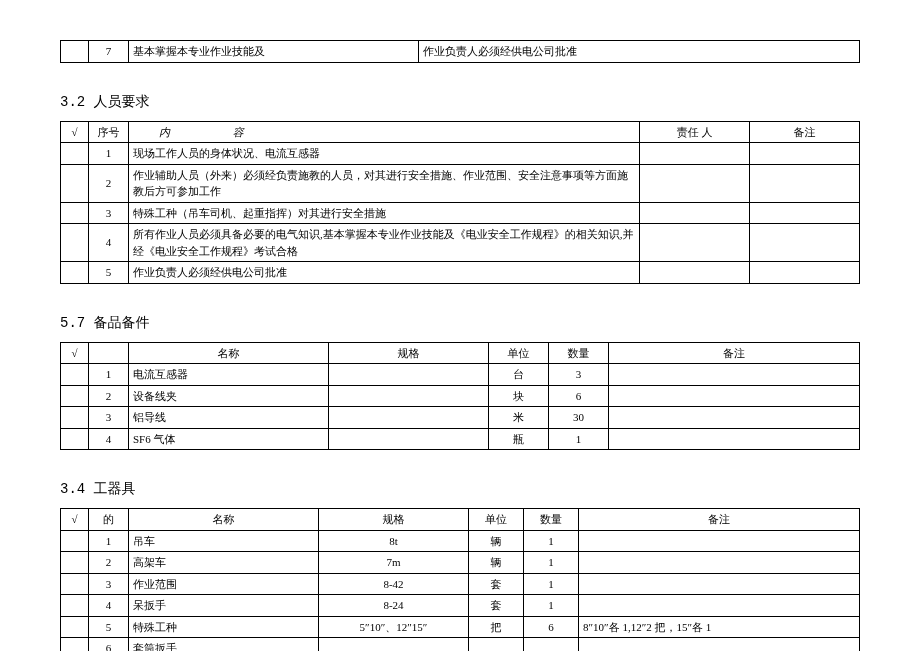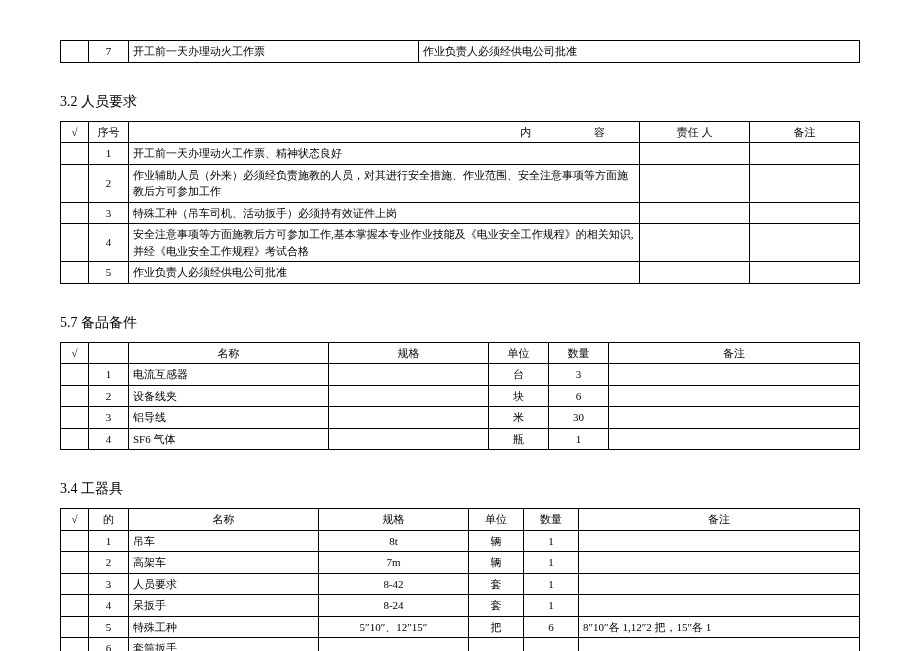--- a/index.html
+++ b/index.html
@@ -26,45 +26,47 @@
       line-height: 1.5;
       font-weight: normal;
     }
     th {
       text-align: center;
     }
     .section-heading {
       font-size: 14px;
       margin: 30px 0 10px 0;
       font-weight: normal;
+      font-family: Liberation Mono, monospace;
     }
     .col-check { width: 28px; }
     .col-num { width: 40px; text-align: center; }
     .center { text-align: center; }
     .spaced {
       letter-spacing: 30px;
-      text-align: right;
+      text-align: left;
       padding-left: 30px;
+      font-style: italic;
     }
   </style>
 </head>
 <body>
 
 <table>
   <colgroup>
     <col style="width:28px">
     <col style="width:40px">
     <col style="width:290px">
     <col>
   </colgroup>
   <tbody>
       <tr>
     <td></td>
     <td class="center">7</td>
-    <td>开工前一天办理动火工作票</td>
+    <td>基本掌握本专业作业技能及</td>
     <td>作业负责人必须经供电公司批准</td>
   </tr>
 </tbody>
   </table>
 
 <div class="section-heading">3.2 人员要求</div>
 <table>
   <colgroup>
     <col class="col-check">
     <col class="col-num">
@@ -76,42 +78,42 @@
       <tr>
     <th>√</th>
     <th>序号</th>
     <th class="spaced">内 容</th>
     <th>责任 人</th>
     <th>备注</th>
   </tr>
   <tr>
     <td></td>
     <td class="center">1</td>
-    <td>开工前一天办理动火工作票、精神状态良好</td>
+    <td>现场工作人员的身体状况、电流互感器</td>
     <td></td>
     <td></td>
   </tr>
   <tr>
     <td></td>
     <td class="center">2</td>
     <td>作业辅助人员（外来）必须经负责施教的人员，对其进行安全措施、作业范围、安全注意事项等方面施教后方可参加工作</td>
     <td></td>
     <td></td>
   </tr>
   <tr>
     <td></td>
     <td class="center">3</td>
-    <td>特殊工种（吊车司机、活动扳手）必须持有效证件上岗</td>
+    <td>特殊工种（吊车司机、起重指挥）对其进行安全措施</td>
     <td></td>
     <td></td>
   </tr>
   <tr>
     <td></td>
     <td class="center">4</td>
-    <td>安全注意事项等方面施教后方可参加工作,基本掌握本专业作业技能及《电业安全工作规程》的相关知识,并经《电业安全工作规程》考试合格</td>
+    <td>所有作业人员必须具备必要的电气知识,基本掌握本专业作业技能及《电业安全工作规程》的相关知识,并经《电业安全工作规程》考试合格</td>
     <td></td>
     <td></td>
   </tr>
   <tr>
     <td></td>
     <td class="center">5</td>
     <td>作业负责人必须经供电公司批准</td>
     <td></td>
     <td></td>
   </tr>
@@ -213,21 +215,21 @@
     <td class="center">2</td>
     <td>高架车</td>
     <td class="center">7m</td>
     <td class="center">辆</td>
     <td class="center">1</td>
     <td></td>
   </tr>
   <tr>
     <td></td>
     <td class="center">3</td>
-    <td>人员要求</td>
+    <td>作业范围</td>
     <td class="center">8-42</td>
     <td class="center">套</td>
     <td class="center">1</td>
     <td></td>
   </tr>
   <tr>
     <td></td>
     <td class="center">4</td>
     <td>呆扳手</td>
     <td class="center">8-24</td>

